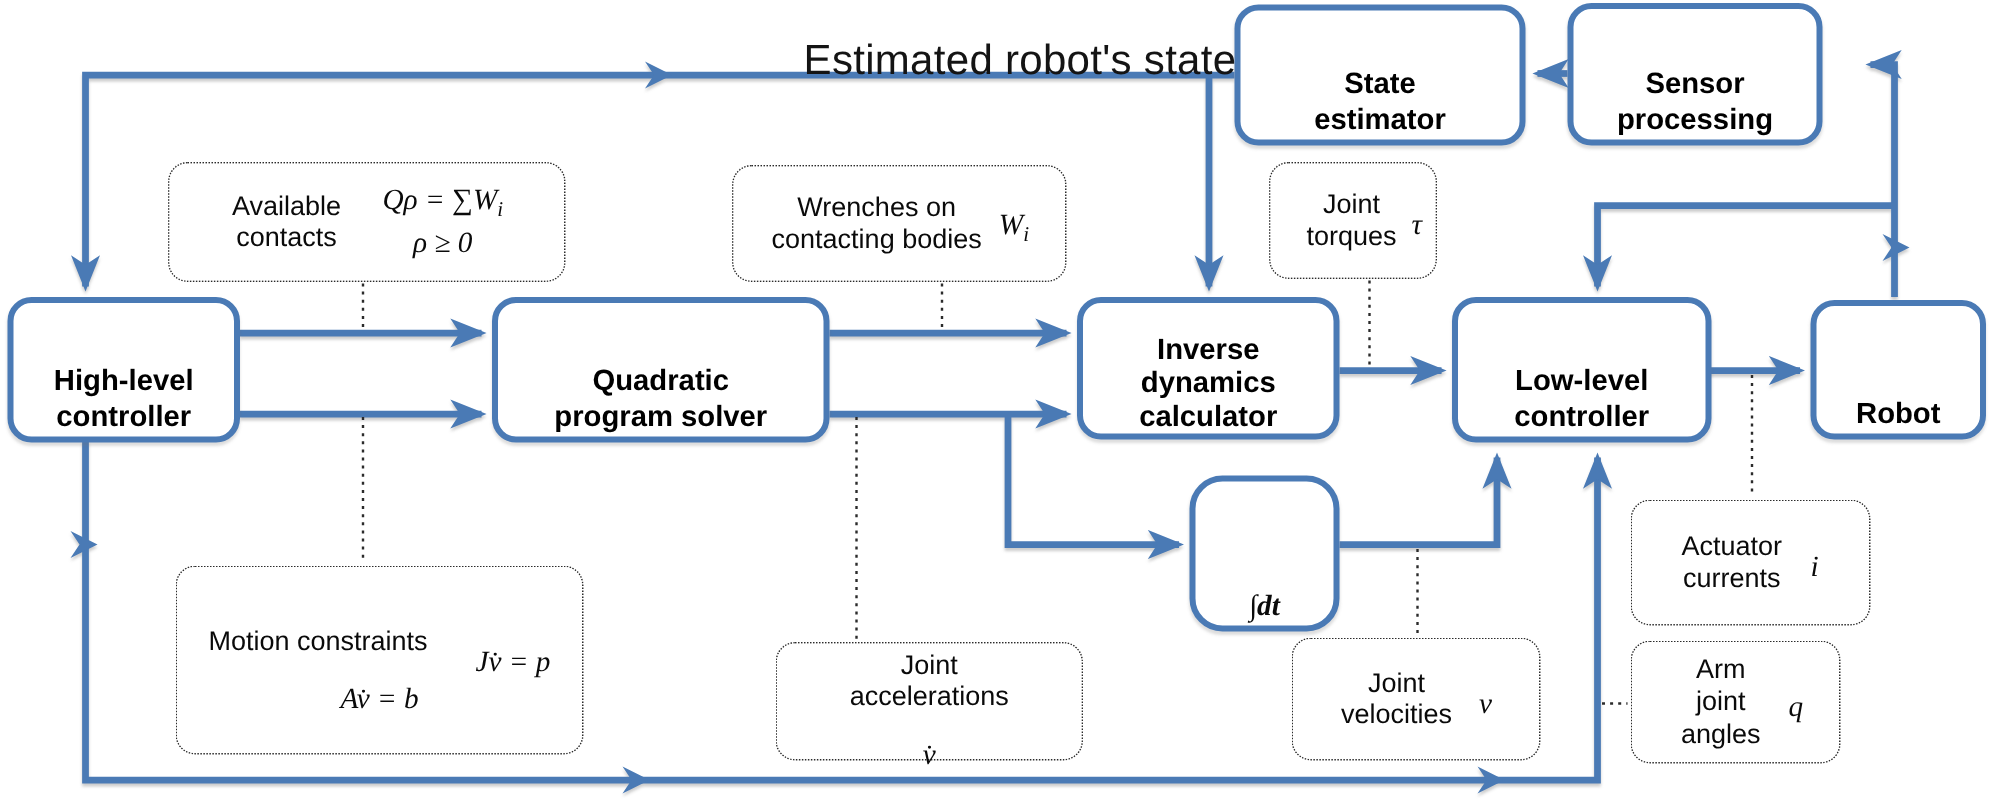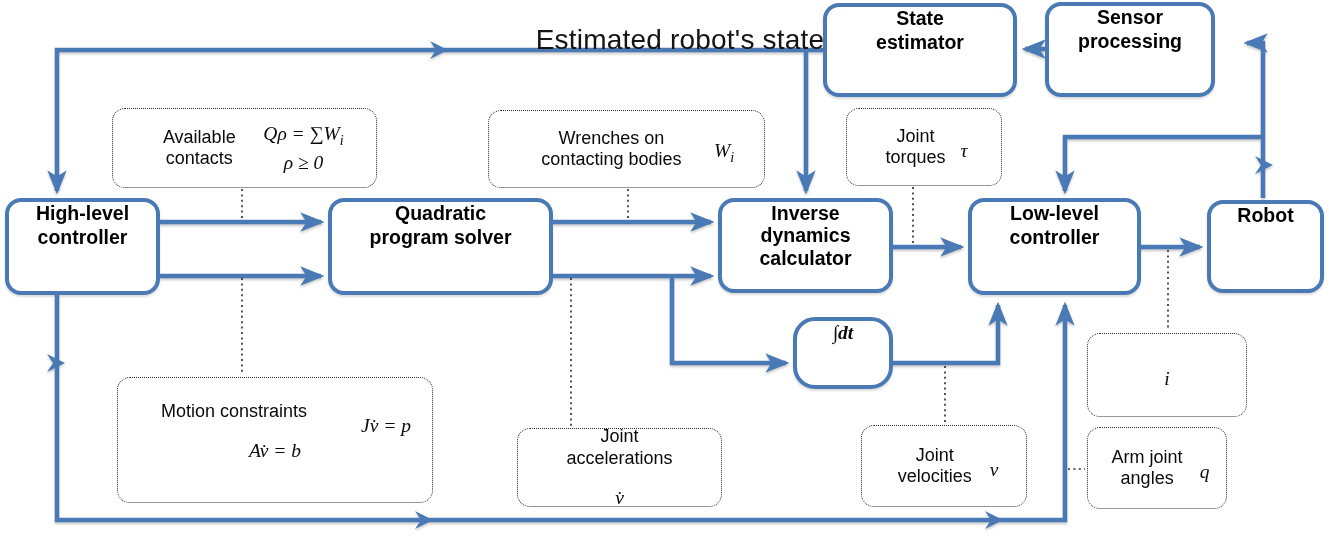--- a/index.html
+++ b/index.html
@@ -9,31 +9,31 @@
   }
   #wires{position:absolute;left:0;top:0;}
   .wire{stroke:#4a7ab5;stroke-width:4.5;fill:none;}
   .wiregrp{filter:drop-shadow(0 2.5px 1px rgba(110,110,110,0.35));}
   .chev{fill:#4a7ab5;}
   .leader{stroke:#2b2b2b;stroke-width:1.6;stroke-dasharray:2 3.4;fill:none;}
 
   .node{
     position:absolute;box-sizing:border-box;background:#ffffff;
     border:4px solid #4a7ab5;border-radius:16px;
-    display:flex;flex-direction:column;align-items:center;justify-content:flex-start;
+    display:flex;flex-direction:column;align-items:center;justify-content:flex-end;
     font-weight:bold;font-size:19.5px;line-height:1.22;color:#000;
     text-align:center;box-shadow:0 2px 2px rgba(120,120,120,0.25);
     z-index:2;
   }
   .note{
     position:absolute;box-sizing:border-box;background:#ffffff;
     border:1.5px dotted #2b2b2b;border-radius:13px;
-    display:flex;align-items:center;justify-content:center;
+    display:flex;align-items:center;
     font-size:18px;color:#0a0a0a;text-align:center;line-height:1.18;
-    padding:4px 8px;gap:10px;z-index:2;
+    padding:4px 24px;gap:10px;z-index:2;
   }
   .note .math, .node .math{
     font-family:"Liberation Serif", serif;font-style:italic;font-size:19.5px;color:#0a0a0a;
   }
   .note sub{font-size:14px;font-style:italic;font-family:"Liberation Serif", serif;}
   .sym{font-size:21px;margin-top:7px;}
   .mathcol{display:flex;flex-direction:column;align-items:center;gap:2px;}
   .mrow{display:flex;align-items:center;justify-content:center;gap:10px;width:100%;}
   .toplabel{
     position:absolute;left:530px;top:24px;width:300px;text-align:center;
@@ -118,63 +118,64 @@
   <div class="node" style="left:823px;top:3px;width:194px;height:94px;">
     <div>State</div>
     <div>estimator</div>
   </div>
 
   <div class="node" style="left:1045px;top:2px;width:170px;height:95px;">
     <div>Sensor</div>
     <div>processing</div>
   </div>
 
-  <div class="node" style="left:793px;top:317px;width:100px;height:72px;border-radius:22px;">
+  <div class="node" style="left:793px;top:317px;width:100px;height:104px;border-radius:22px;">
     <div class="math int-math">∫dt</div>
   </div>
 
   <div class="note" style="left:112px;top:108px;width:265px;height:80px;">
     <div style="width:108px;">Available contacts</div>
     <div class="mathcol">
       <div class="math"><span>Qρ = ∑W</span><sub>i</sub></div>
       <div class="math">ρ ≥ 0</div>
     </div>
   </div>
 
-  <div class="note" style="left:488px;top:110px;width:277px;height:78px;">
+  <div class="note" style="left:488px;top:110px;width:223px;height:78px;">
     <div style="width:185px;">Wrenches on contacting bodies</div>
     <div class="math sym"><span>W</span><sub>i</sub></div>
   </div>
 
-  <div class="note" style="left:846px;top:108px;width:156px;height:78px;">
+  <div class="note" style="left:846px;top:108px;width:112px;height:78px;">
     <div style="width:70px;">Joint torques</div>
     <div class="math sym">τ</div>
   </div>
 
-  <div class="note" style="left:117px;top:377px;width:316px;height:126px;flex-direction:column;justify-content:flex-start;gap:2px;padding:8px 10px;">
+  <div class="note" style="left:117px;top:377px;width:272px;height:126px;flex-direction:column;justify-content:center;gap:2px;padding:8px 10px;">
     <div class="mrow">
       <div style="flex:1;">Motion constraints</div>
       <div class="math" style="width:72px;margin-top:28px;">Jv̇ = p</div>
     </div>
     <div class="mrow">
       <div class="math" style="width:72px;">Av̇ = b</div>
     </div>
   </div>
 
   <div class="note" style="left:517px;top:428px;width:205px;height:79px;flex-direction:column;">
     <div style="width:125px;">Joint accelerations</div>
     <div class="math sym">v̇</div>
   </div>
 
   <div class="note" style="left:861px;top:425px;width:166px;height:82px;">
     <div style="width:90px;">Joint velocities</div>
     <div class="math sym">v</div>
   </div>
 
   <div class="note" style="left:1087px;top:333px;width:160px;height:84px;">
+    <div style="width:85px;">Actuator currents</div>
     <div class="math sym">i</div>
   </div>
 
   <div class="note" style="left:1087px;top:427px;width:140px;height:82px;">
     <div style="width:85px;">Arm joint angles</div>
     <div class="math sym">q</div>
   </div>
 
 </div>
 

